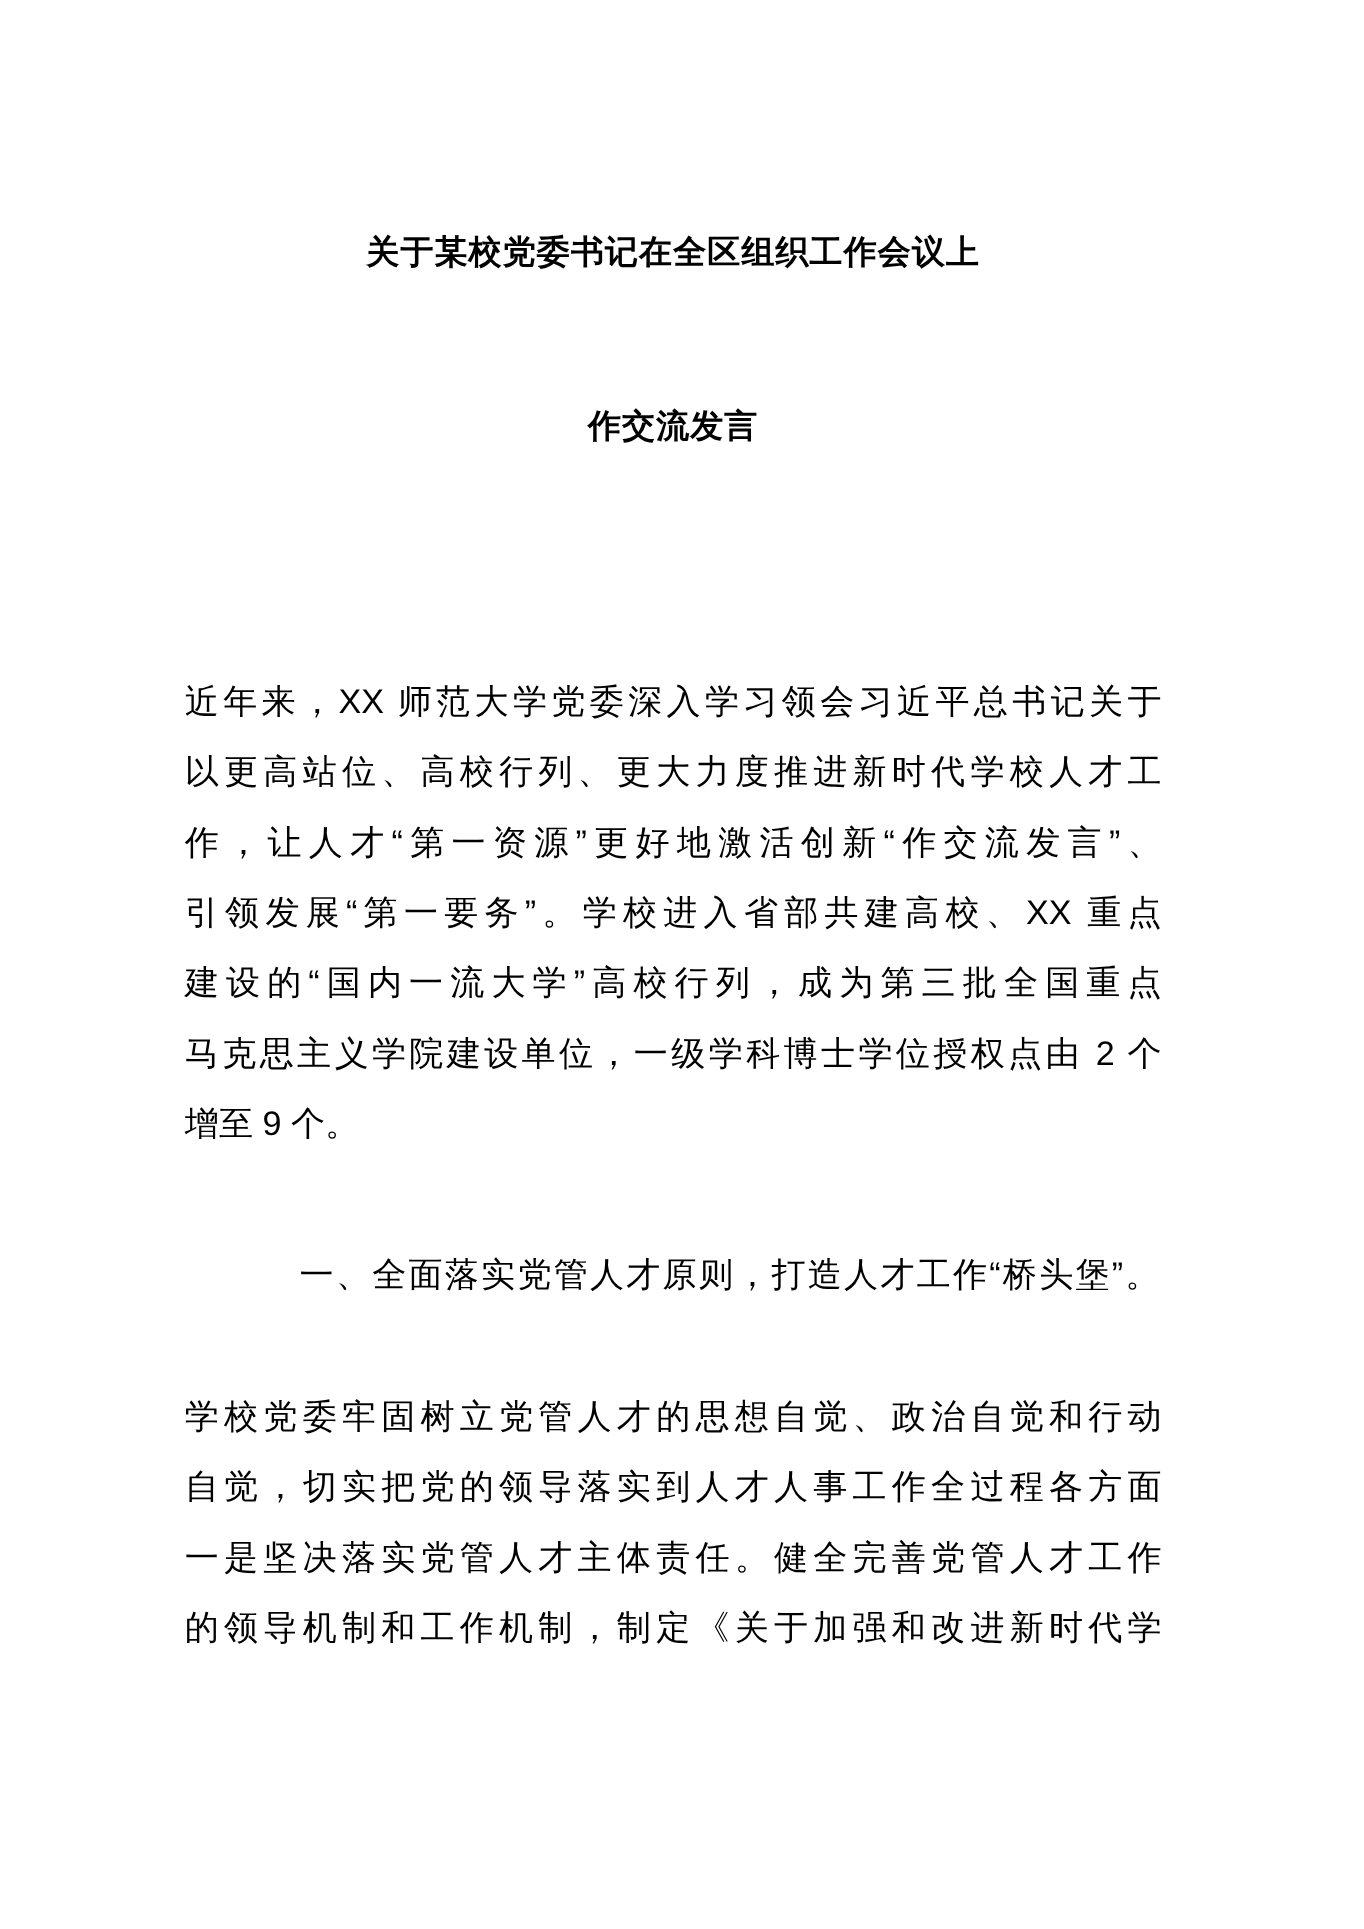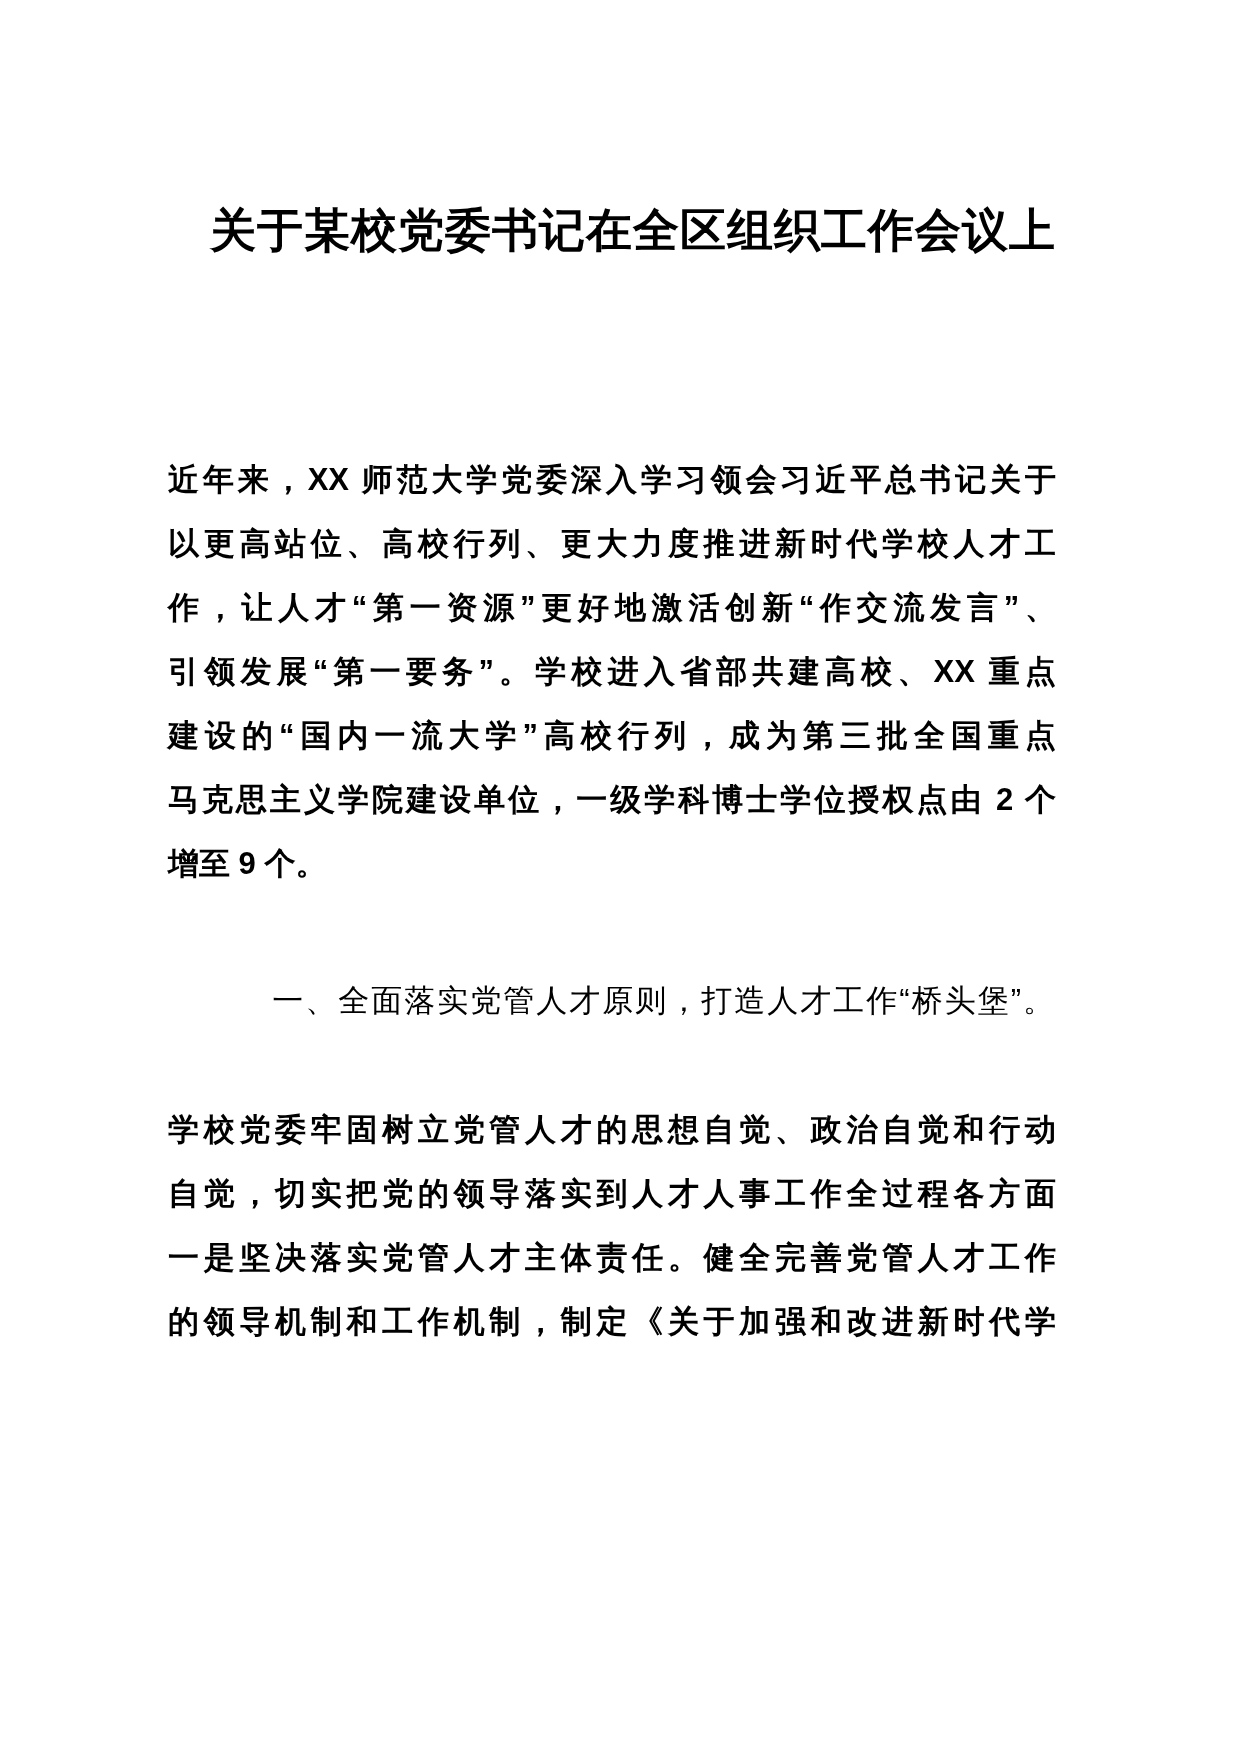--- a/index.html
+++ b/index.html
@@ -16,38 +16,37 @@
   .page {
     box-sizing: border-box;
     width: 1240px;
     height: 1754px;
     padding: 151px 184px 0 168px;
     overflow: hidden;
     background: #ffffff;
   }
   .doc-title {
     margin: 0;
-    font-size: 46px;
+    font-size: 30px;
     font-weight: bold;
     line-height: 158px;
-    text-align: right;
+    text-align: center;
     letter-spacing: 1px;
   }
   .title-line {
     display: block;
   }
   .para {
     font-size: 31px;
     line-height: 64px;
   }
   .body-para .line {
     text-align: justify;
     text-align-last: justify;
     text-justify: inter-character;
-    font-weight: bold;
   }
   .intro {
     margin-top: 139px;
   }
   .intro .line:last-child {
     text-align: right;
     text-align-last: left;
   }
   .heading {
     margin-top: 73px;
@@ -58,20 +57,21 @@
     margin-top: 65px;
   }
 </style>
 </head>
 <body>
 
 <div class="page">
 
   <h1 class="doc-title">
     <span class="title-line">关于某校党委书记在全区组织工作会议上</span>
+    <span class="title-line">作交流发言</span>
   </h1>
 
   <div class="para body-para intro">
       <div class="line">近年来，XX 师范大学党委深入学习领会习近平总书记关于</div>
       <div class="line">以更高站位、高校行列、更大力度推进新时代学校人才工</div>
       <div class="line">作，让人才“第一资源”更好地激活创新“作交流发言”、</div>
       <div class="line">引领发展“第一要务”。学校进入省部共建高校、XX 重点</div>
       <div class="line">建设的“国内一流大学”高校行列，成为第三批全国重点</div>
       <div class="line">马克思主义学院建设单位，一级学科博士学位授权点由 2 个</div>
       <div class="line">增至 9 个。</div>

